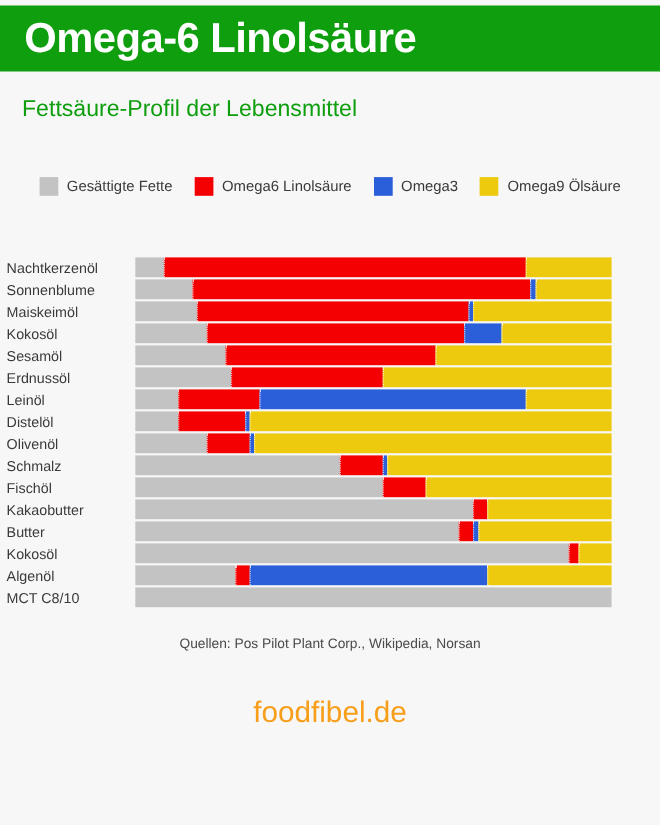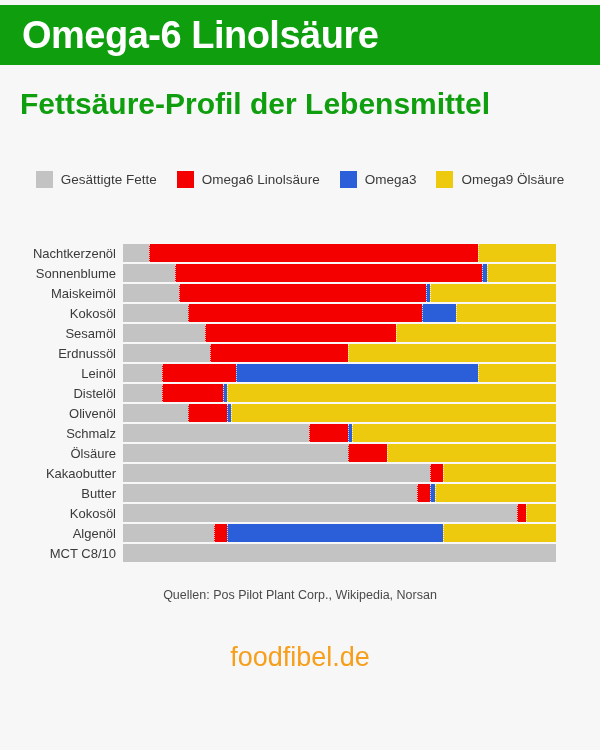--- a/index.html
+++ b/index.html
@@ -4,28 +4,28 @@
 <style>
   html,body{margin:0;padding:0;}
   body{
     width:600px;height:750px;background:#f7f7f7;
     font-family:"Liberation Sans","DejaVu Sans",sans-serif;
     overflow:hidden;position:relative;
   }
   .topgap{height:5px;}
   .banner{height:60px;background:#0e9e0e;display:flex;align-items:center;}
   .banner h1{color:#ffffff;font-size:38px;font-weight:bold;margin:0 0 0 22px;letter-spacing:-0.5px;white-space:nowrap;}
-  .subtitle{color:#0e9e0e;font-size:30px;font-weight:bold;margin:22px 0 0 20px;white-space:nowrap;}
+  .subtitle{color:#0e9e0e;font-size:21px;font-weight:normal;margin:22px 0 0 20px;white-space:nowrap;}
   .legend{display:flex;justify-content:center;align-items:center;gap:20px;margin-top:50px;}
   .legend-item{display:flex;align-items:center;}
   .swatch{width:17px;height:17px;display:inline-block;margin-right:8px;flex:0 0 auto;}
   .legend-label{font-size:13.5px;color:#3a3a3a;white-space:nowrap;}
   .chart{margin:56px 44px 0 6px;}
   .crow{display:flex;align-items:center;height:18px;margin-bottom:2px;}
-  .clabel{width:110px;text-align:right;padding-right:7px;font-size:13px;color:#3a3a3a;white-space:nowrap;flex:0 0 auto;}
+  .clabel{width:110px;padding-right:7px;font-size:13px;color:#3a3a3a;white-space:nowrap;flex:0 0 auto;}
   .cbar{flex:1;height:18px;display:flex;}
   .seg{height:100%;box-sizing:border-box;}
   .seg + .seg{border-left:1px dotted rgba(255,255,255,0.75);}
   .sources{text-align:center;font-size:12.5px;color:#4a4a4a;margin-top:26px;}
   .logo{text-align:center;margin-top:40px;font-size:27px;white-space:nowrap;}
   .logo-bold{font-weight:normal;}
 </style>
 </head>
 <body>
 
@@ -138,21 +138,21 @@
     <div class="crow">
       <div class="clabel">Schmalz</div>
       <div class="cbar">
         <span class="seg" style="width: 43%; background: rgb(195, 195, 195);"></span>
         <span class="seg" style="width: 9%; background: rgb(245, 0, 0);"></span>
         <span class="seg" style="width: 1%; background: rgb(43, 95, 217);"></span>
         <span class="seg" style="width: 47%; background: rgb(237, 202, 14);"></span>
       </div>
     </div>
     <div class="crow">
-      <div class="clabel">Ölsäure</div>
+      <div class="clabel">Fischöl</div>
       <div class="cbar">
         <span class="seg" style="width: 52%; background: rgb(195, 195, 195);"></span>
         <span class="seg" style="width: 9%; background: rgb(245, 0, 0);"></span>
         <span class="seg" style="width: 39%; background: rgb(237, 202, 14);"></span>
       </div>
     </div>
     <div class="crow">
       <div class="clabel">Kakaobutter</div>
       <div class="cbar">
         <span class="seg" style="width: 71%; background: rgb(195, 195, 195);"></span>

